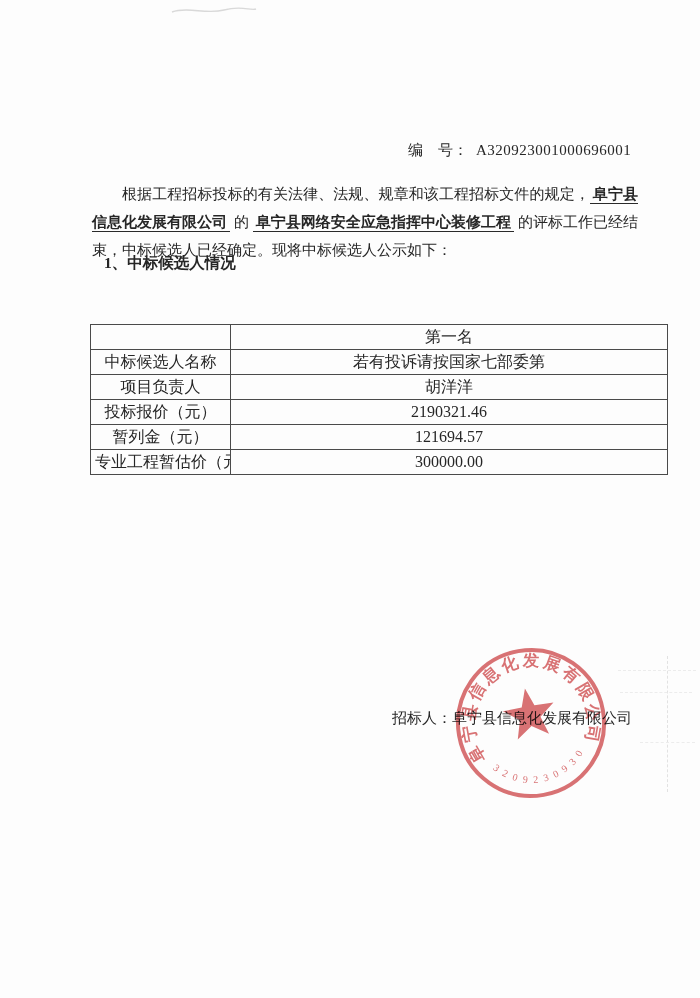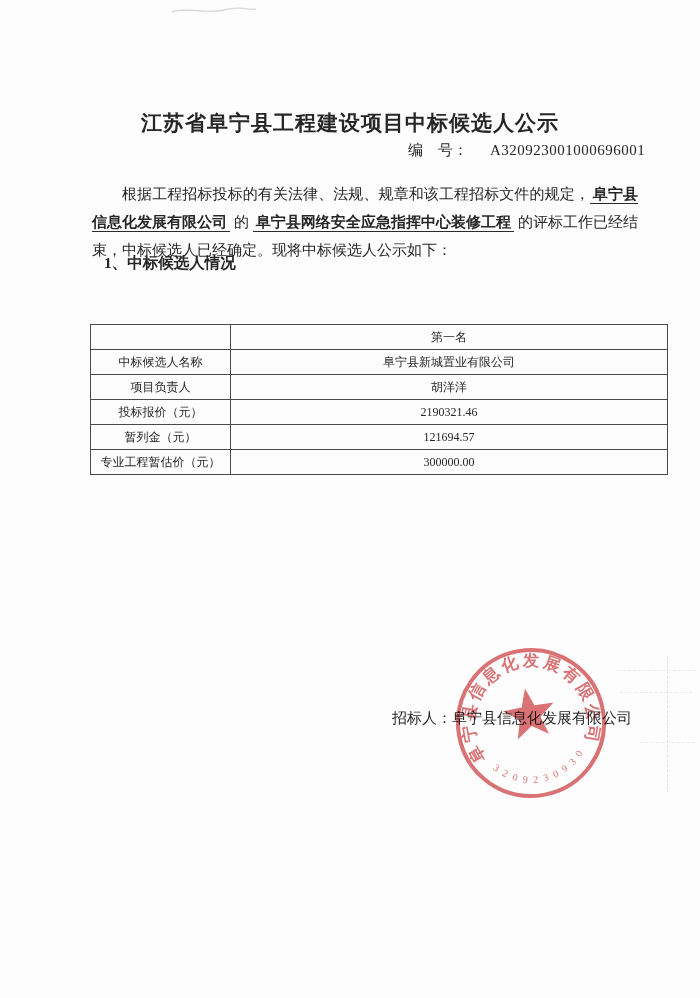--- a/index.html
+++ b/index.html
@@ -14,21 +14,21 @@
   }
   .doc-title{
     position:absolute;left:0;top:108px;width:700px;
     text-align:center;font-size:21px;line-height:30px;
     font-weight:bold;letter-spacing:1px;
   }
   .doc-no{
     position:absolute;left:408px;top:140px;
     font-size:15px;line-height:20px;white-space:nowrap;
   }
-  .doc-no .val{margin-left:22px;letter-spacing:.5px;}
+  .doc-no .val{margin-left:8px;letter-spacing:.5px;}
   .para{
     position:absolute;left:92px;width:546px;
     font-size:15px;line-height:28px;
     text-align:justify;text-indent:2em;
   }
   .para-intro{top:161px;margin-top:19px;}
   .para-notice{top:538px;}
   .sec-heading{
     position:absolute;left:104px;
     font-size:15.5px;line-height:28px;font-weight:bold;white-space:nowrap;
@@ -36,21 +36,21 @@
   .sec1{top:249px;}
   .sec2{top:512px;}
   .u-bold{
     font-weight:bold;
     border-bottom:1px solid #2a2a2a;
     padding:0 3px 1px 3px;
   }
   table.cand{
     position:absolute;left:90px;top:324px;
     width:577px;border-collapse:collapse;table-layout:fixed;
-    font-size:12px;
+    font-size:16px;
   }
   table.cand td{
     border:1px solid #4a4a4a;
     height:24px;padding:0 4px;
     text-align:center;vertical-align:middle;
     overflow:hidden;white-space:nowrap;
   }
   .sig-line{
     position:absolute;font-size:15px;line-height:28px;white-space:nowrap;
   }
@@ -76,21 +76,20 @@
 </style>
 </head>
 <body>
 
 <div class="page">
 
   <svg class="squiggle-svg" viewBox="0 0 90 18">
     <path d="M4,10 C 20,4 38,13 56,8 S 82,9 88,7" fill="none" stroke="#cccccc" stroke-width="1.4" opacity="0.75"></path>
   </svg>
 
-  <div class="doc-title">江苏省阜宁县工程建设项目中标候选人公示</div>
 
   <div class="doc-no">
     <span class="lbl">编　号：</span><span class="val">A320923001000696001</span>
   </div>
 
   <div class="para para-intro">
     <span>根据工程招标投标的有关法律、法规、规章和该工程招标文件的规定，</span><span class="u-bold">阜宁县信息化发展有限公司</span><span> 的 </span><span class="u-bold">阜宁县网络安全应急指挥中心装修工程</span><span> 的评标工作已经结束，中标候选人已经确定。现将中标候选人公示如下：</span>
   </div>
 
   <div class="sec-heading sec1">1、中标候选人情况</div>
@@ -100,21 +99,21 @@
         <col style="width:140px">
         <col style="width:437px">
       </colgroup>
     <tbody>
         <tr>
       <td></td>
       <td>第一名</td>
     </tr>
     <tr>
       <td>中标候选人名称</td>
-      <td>阜宁县新城置业有限公司</td>
+      <td>若有投诉请按国家七部委第</td>
     </tr>
     <tr>
       <td>项目负责人</td>
       <td>胡洋洋</td>
     </tr>
     <tr>
       <td>投标报价（元）</td>
       <td>2190321.46</td>
     </tr>
     <tr>

